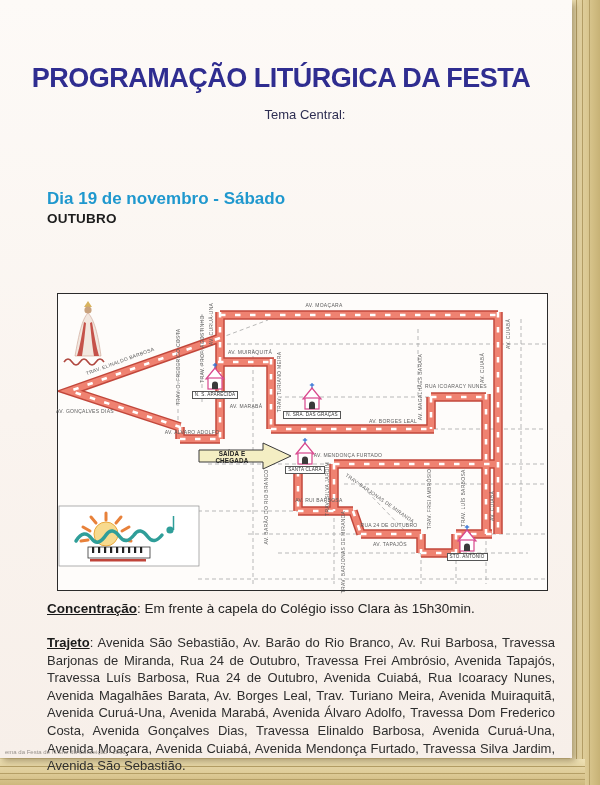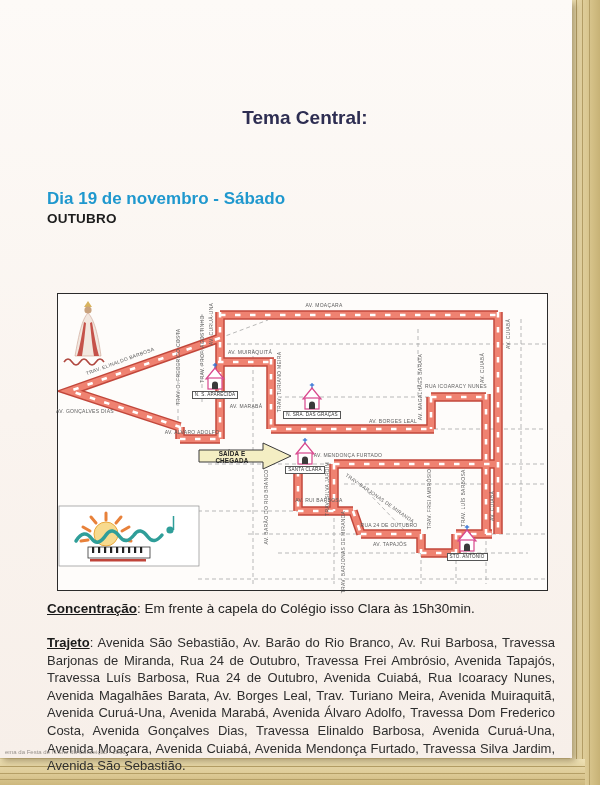--- a/index.html
+++ b/index.html
@@ -13,21 +13,21 @@
   .edge-right .l{position:absolute;top:0;height:100%;width:1px;background:#b59f66;}
   .edge-bottom{position:absolute;left:0;bottom:0;width:585px;height:26px;
     background:linear-gradient(180deg,#efe2b6 0%,#dcc994 60%,#cdb87e 100%);}
   .edge-bottom .l{position:absolute;left:0;width:100%;height:1px;background:#b59f66;}
   .page{position:absolute;left:0;top:0;width:572px;height:758px;
     background:linear-gradient(180deg,#fdfaf7 0%,#faf4ef 55%,#f7efe9 100%);
     box-shadow:3px 3px 7px rgba(95,75,35,.5);}
   .title{position:absolute;left:0;right:10px;top:63px;text-align:center;
     font-size:27px;font-weight:bold;color:#2f2d90;letter-spacing:-.5px;}
   .tema{position:absolute;left:0;right:10px;top:107px;text-align:center;
-    font-size:19px;font-weight:bold;color:#2e2e52;margin-left:48px;}
+    font-size:13px;font-weight:normal;color:#2e2e52;margin-left:48px;}
   .quote{position:absolute;left:0;right:6px;top:123px;text-align:center;
     font-family:"DejaVu Serif",serif;font-style:italic;font-size:25px;color:#45454f;}
   .day{position:absolute;left:47px;top:189px;font-size:17px;font-weight:bold;color:#1f98ce;}
   .carreata{position:absolute;left:47px;top:211px;font-size:13.5px;font-weight:bold;color:#1d1d1d;letter-spacing:.2px;}
   .desc{position:absolute;left:47px;top:225px;width:506px;margin:0;
     font-size:13px;font-style:italic;color:#333;line-height:18.5px;text-align:justify;word-spacing:2px;}
   .map{position:absolute;left:57px;top:293px;width:489px;height:296px;
     border:1.5px solid #2b2b2b;background:#fefcfa;}
   .map svg.base{position:absolute;left:0;top:0;}
   .st{position:absolute;font-size:5px;color:#5c5c5c;white-space:nowrap;letter-spacing:.3px;}
@@ -51,20 +51,21 @@
   <div class="l" style="left:19px"></div>
 </div>
 <div class="edge-bottom">
   <div class="l" style="top:7px"></div>
   <div class="l" style="top:14px"></div>
   <div class="l" style="top:20px"></div>
 </div>
 
 <div class="page">
 
+  <div class="title">PROGRAMAÇÃO LITÚRGICA DA FESTA</div>
   <div class="tema">Tema Central:</div>
 
   <div class="day">Dia 19 de novembro - Sábado</div>
   <div class="carreata">OUTUBRO</div>
 
   <div class="map">
     <svg class="base" id="map-svg" width="489" height="296" viewBox="0 0 489 296">
 
       <g stroke="#9b9b9b" stroke-width=".7" stroke-dasharray="4 3" fill="none">
         <path d="M162,50 H488"></path>

